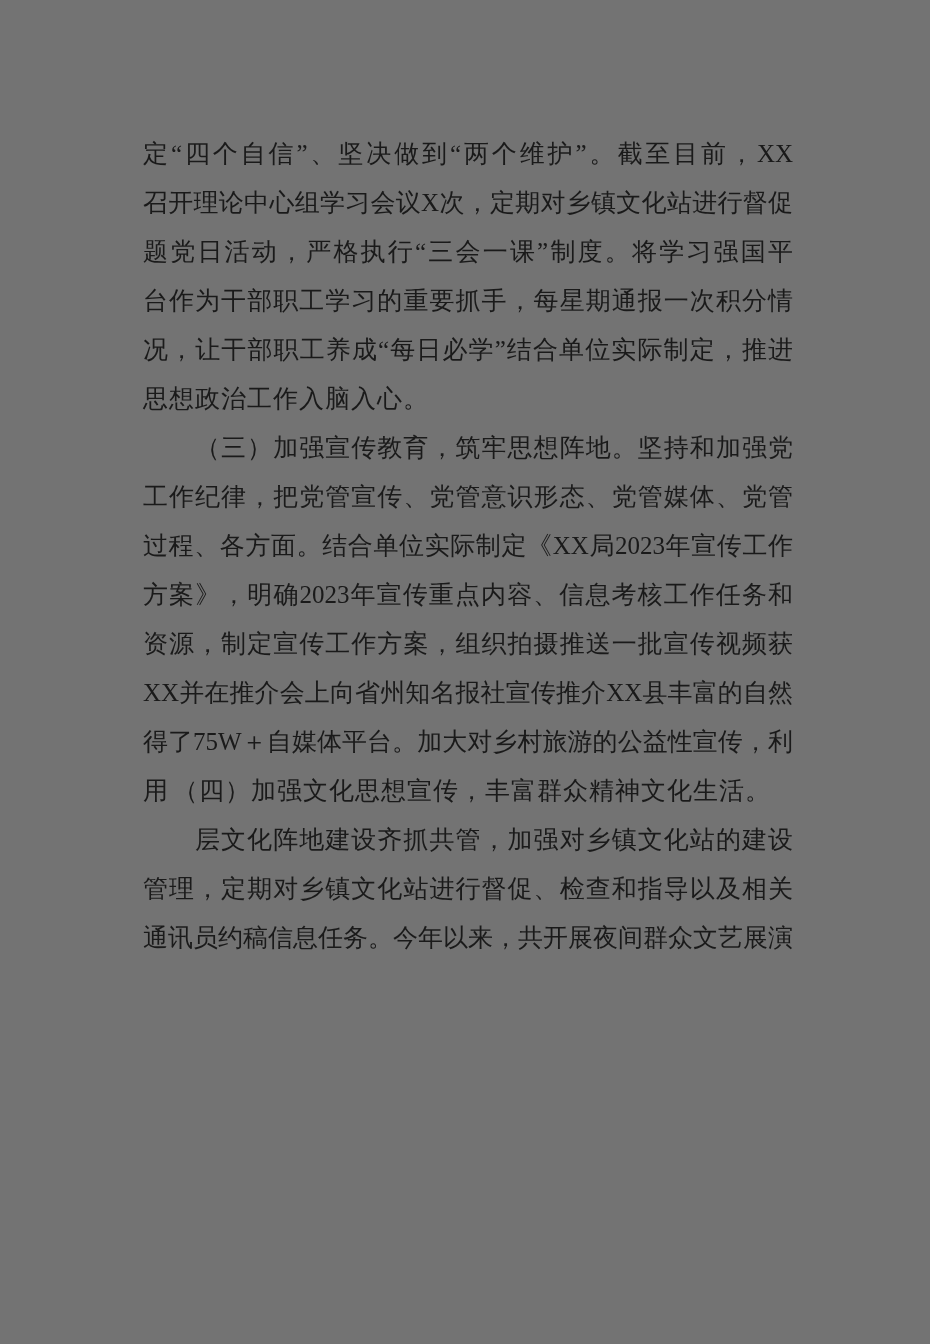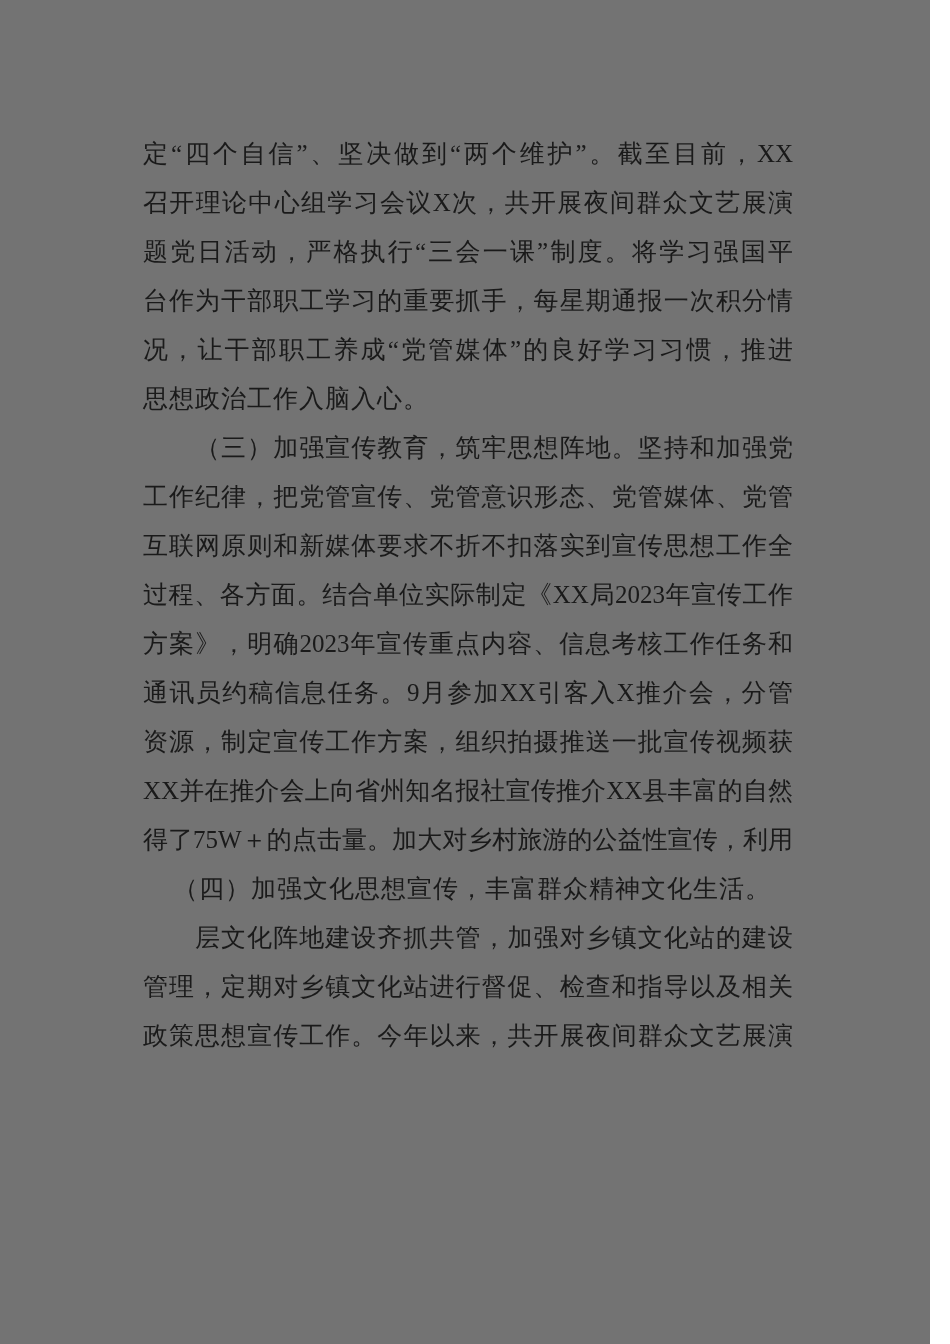--- a/index.html
+++ b/index.html
@@ -41,32 +41,30 @@
   
   .i2 { text-indent: 52px; }
   .i1 { text-indent: 30px; }
 </style>
 </head>
 <body>
 
 <div class="page">
   <div class="textblock">
     <div class="line">定“四个自信”、坚决做到“两个维护”。截至目前，XX</div>
-    <div class="line">召开理论中心组学习会议X次，共开展夜间群众文艺展演</div>
+    <div class="line">召开理论中心组学习会议X次，定期对乡镇文化站进行督促</div>
     <div class="line">题党日活动，严格执行“三会一课”制度。将学习强国平</div>
     <div class="line">台作为干部职工学习的重要抓手，每星期通报一次积分情</div>
-    <div class="line">况，让干部职工养成“党管媒体”的良好学习习惯，推进</div>
+    <div class="line">况，让干部职工养成“每日必学”结合单位实际制定，推进</div>
     <div class="line nj">思想政治工作入脑入心。</div>
     <div class="line i2">（三）加强宣传教育，筑牢思想阵地。坚持和加强党</div>
     <div class="line">工作纪律，把党管宣传、党管意识形态、党管媒体、党管</div>
-    <div class="line">互联网原则和新媒体要求不折不扣落实到宣传思想工作全</div>
     <div class="line">过程、各方面。结合单位实际制定《XX局2023年宣传工作</div>
     <div class="line">方案》，明确2023年宣传重点内容、信息考核工作任务和</div>
-    <div class="line">通讯员约稿信息任务。9月参加XX引客入X推介会，分管</div>
     <div class="line">资源，制定宣传工作方案，组织拍摄推送一批宣传视频获</div>
     <div class="line">XX并在推介会上向省州知名报社宣传推介XX县丰富的自然</div>
-    <div class="line">得了75W＋的点击量。加大对乡村旅游的公益性宣传，利用</div>
+    <div class="line">得了75W＋自媒体平台。加大对乡村旅游的公益性宣传，利用</div>
     <div class="line nj i1">（四）加强文化思想宣传，丰富群众精神文化生活。</div>
     <div class="line i2">层文化阵地建设齐抓共管，加强对乡镇文化站的建设</div>
     <div class="line">管理，定期对乡镇文化站进行督促、检查和指导以及相关</div>
-    <div class="line">政策思想宣传工作。今年以来，共开展夜间群众文艺展演</div>
+    <div class="line">通讯员约稿信息任务。今年以来，共开展夜间群众文艺展演</div>
   </div>
 </div>
 
 </body></html>

